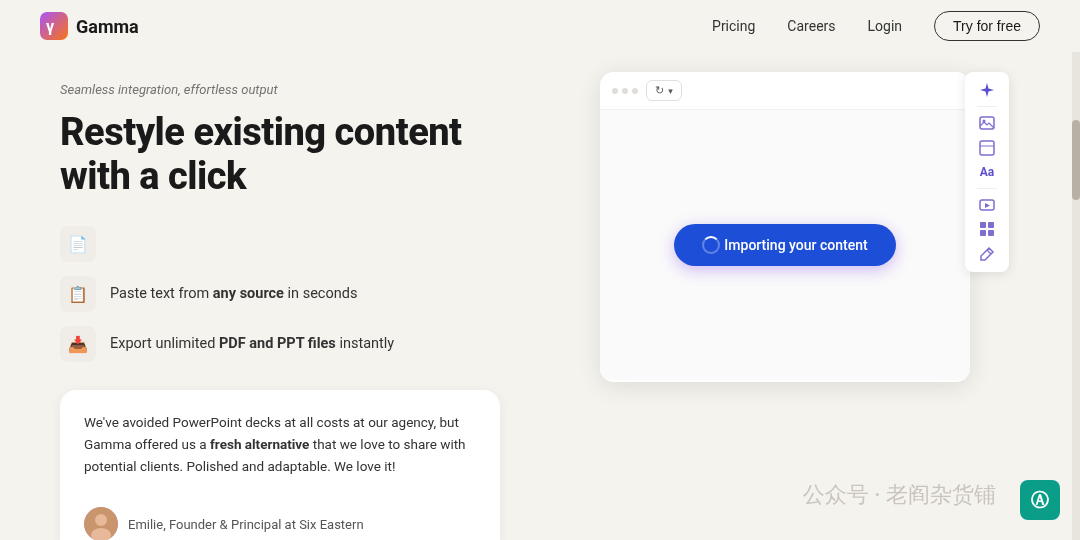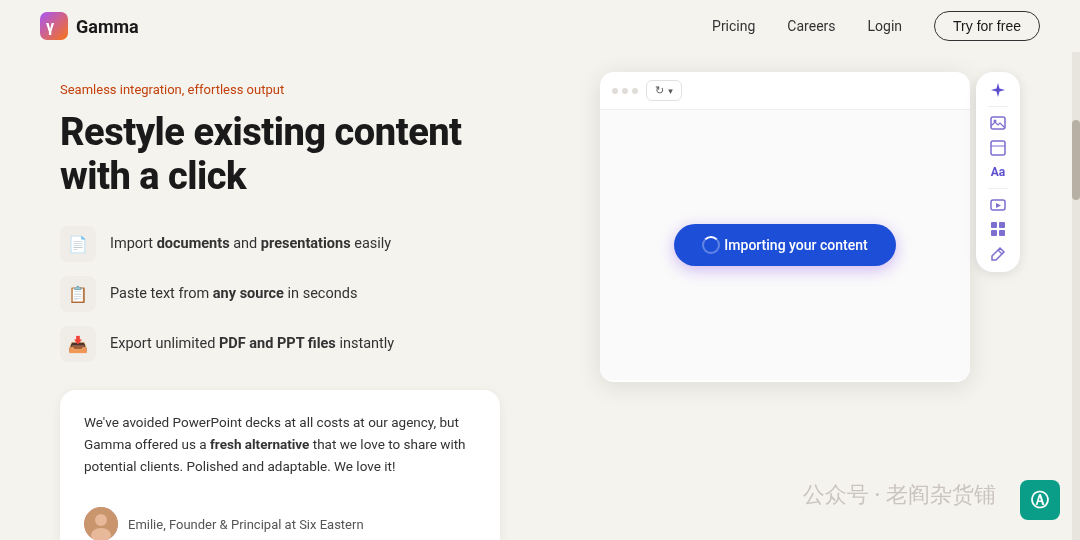--- a/index.html
+++ b/index.html
@@ -80,22 +80,23 @@
       position: relative;
     }
 
     
     .left-col {
       flex: 0 0 480px;
       padding-top: 10px;
     }
     .subtitle {
       font-size: 13px;
-      color: #c2410c;
+      color: #737373;
       margin-bottom: 14px;
+      font-style: italic;
     }
     .headline {
       font-size: 38px;
       font-weight: 800;
       color: #1a1a1a;
       line-height: 1.15;
       margin-bottom: 28px;
       letter-spacing: -0.5px;
     }
 
@@ -250,26 +251,26 @@
       border-top-color: white;
       animation: spin 1s linear infinite;
     }
     @keyframes spin {
       to { transform: rotate(360deg); }
     }
 
     
     .mockup-toolbar {
       position: absolute;
-      right: 0;
+      right: 11px;
       top: 10px;
       width: 44px;
       height: 200px;
       background: white;
-      border-radius: 17px;
+      border-radius: 8px;
       box-shadow: 0 2px 12px rgba(0,0,0,0.1);
       display: flex;
       flex-direction: column;
       align-items: center;
       padding: 8px 0;
       gap: 4px;
     }
     .toolbar-icon {
       width: 28px;
       height: 28px;
@@ -371,23 +372,20 @@
     <p class="subtitle">Seamless integration, effortless output</p>
     <h1 class="headline">
       <span>Restyle existing content</span><br>
       <span>with a click</span>
     </h1>
 
     <div class="features">
 
       <div class="feature-item">
         <div class="feature-icon">📄</div>
-        <p class="feature-text">
-          Import <strong>documents</strong> and <strong>presentations</strong> easily
-        </p>
       </div>
 
       <div class="feature-item">
         <div class="feature-icon">📋</div>
         <p class="feature-text">
           Paste text from <strong>any source</strong> in seconds
         </p>
       </div>
 
       <div class="feature-item">

